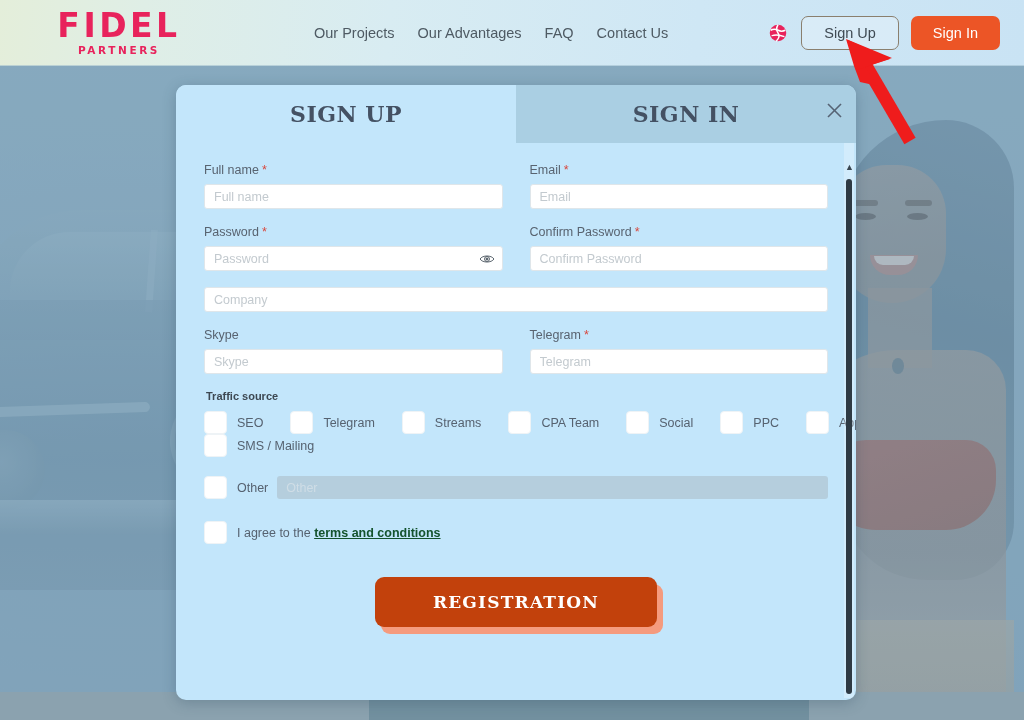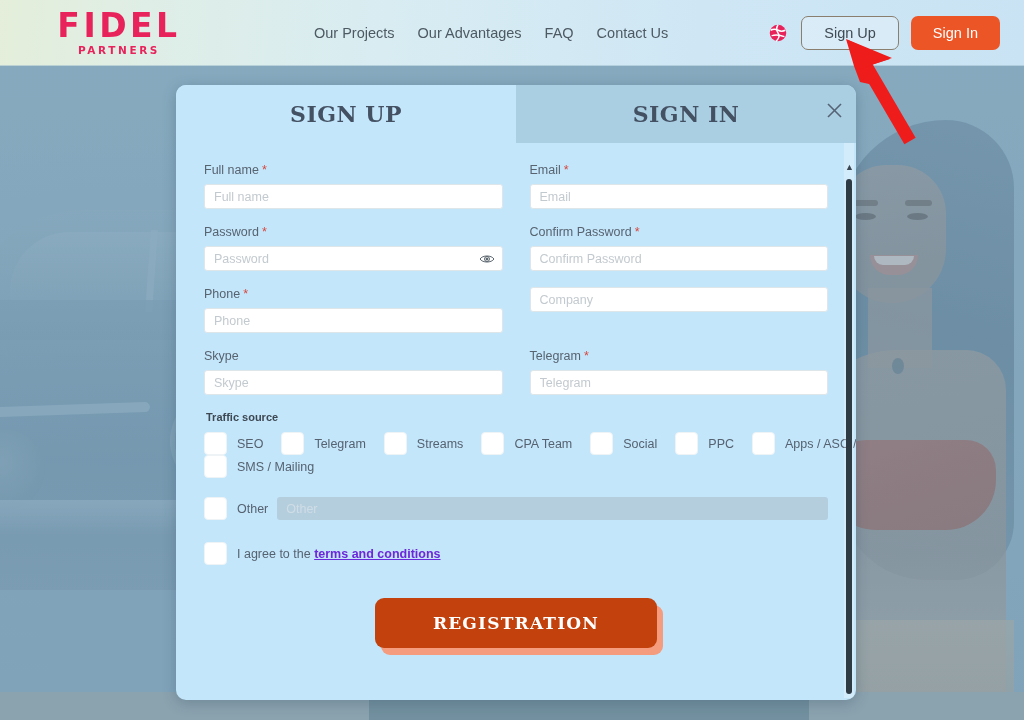--- a/index.html
+++ b/index.html
@@ -220,21 +220,21 @@
   .cb-row-2 { }
   .other-row { display: flex; align-items: center; margin-top: 19px; }
   .other-input {
     flex: 1; height: 23px; margin-left: 9px; border: none; border-radius: 3px;
     background: #b5cedd; font-size: 12.5px; padding: 0 9px; color: #47535f;
     font-family: "Liberation Sans", sans-serif; outline: none;
   }
   .other-input::placeholder { color: #cfdde6; }
   .agree-row { display: flex; align-items: center; margin-top: 22px; }
   .agree-text { font-size: 12.5px; color: #566270; margin-left: 10px; }
-  .agree-text a { color: #6d28d9; font-weight: 700; text-decoration: underline; margin-top: 20px; }
+  .agree-text a { color: #14532d; font-weight: 700; text-decoration: underline; margin-top: 20px; }
 
   .submit-wrap { display: flex; justify-content: center; margin-top: 33px; }
   .submit-shadow { position: relative; }
   .btn-register {
     position: relative; z-index: 2;
     background: #c2410c; color: #fff; border: none; border-radius: 9px;
     padding: 15px 58px; font-family: "DejaVu Serif", serif;
     font-weight: 700; font-size: 17px; letter-spacing: 1.2px;
     cursor: pointer; text-transform: uppercase;
   }
@@ -382,28 +382,20 @@
           <span>Confirm Password</span><span class="req">*</span>
         </label>
         <div class="f-input-wrap">
           <input class="f-input" type="text" placeholder="Confirm Password" style="">
         </div>
       </div>
     </div>
 
     <div class="row">
       <div class="field">
-        <label class="f-label">
-          <span>Phone</span><span class="req">*</span>
-        </label>
-        <div class="f-input-wrap">
-          <input class="f-input" type="text" placeholder="Phone" style="">
-        </div>
-      </div>
-      <div class="field">
         <div class="f-input-wrap">
           <input class="f-input" type="text" placeholder="Company" style="">
         </div>
       </div>
     </div>
 
     <div class="row">
       <div class="field">
         <label class="f-label">
           <span>Skype</span><span class="req"></span>
@@ -417,21 +409,21 @@
           <span>Telegram</span><span class="req">*</span>
         </label>
         <div class="f-input-wrap">
           <input class="f-input" type="text" placeholder="Telegram" style="">
         </div>
       </div>
     </div>
 
     <div class="ts-title">Traffic source</div>
 
-    <div class="cb-row" style="gap:18px;">
+    <div class="cb-row" style="gap:27px;">
       <label class="cb-item">
         <span class="cb-box"></span>
         <span class="cb-label">SEO</span>
       </label>
       <label class="cb-item">
         <span class="cb-box"></span>
         <span class="cb-label">Telegram</span>
       </label>
       <label class="cb-item">
         <span class="cb-box"></span>

